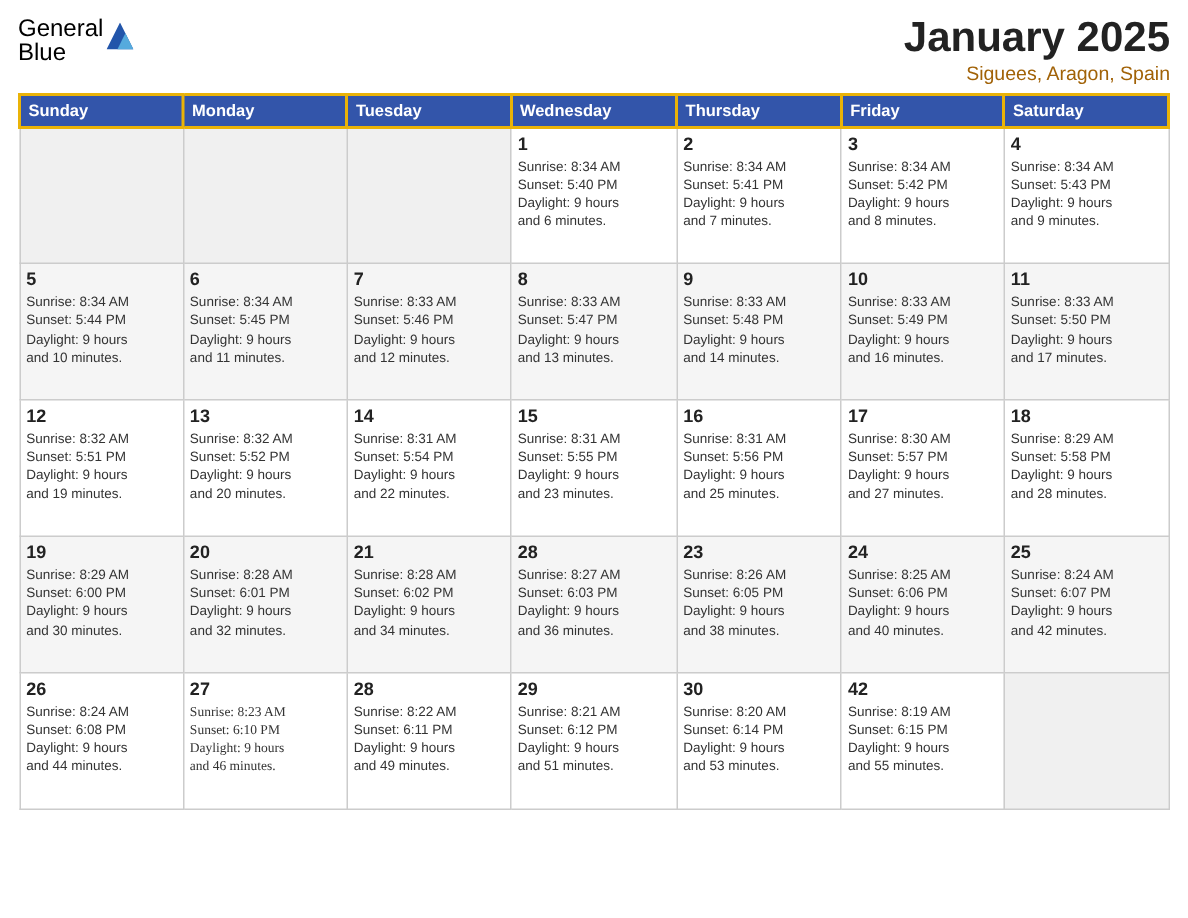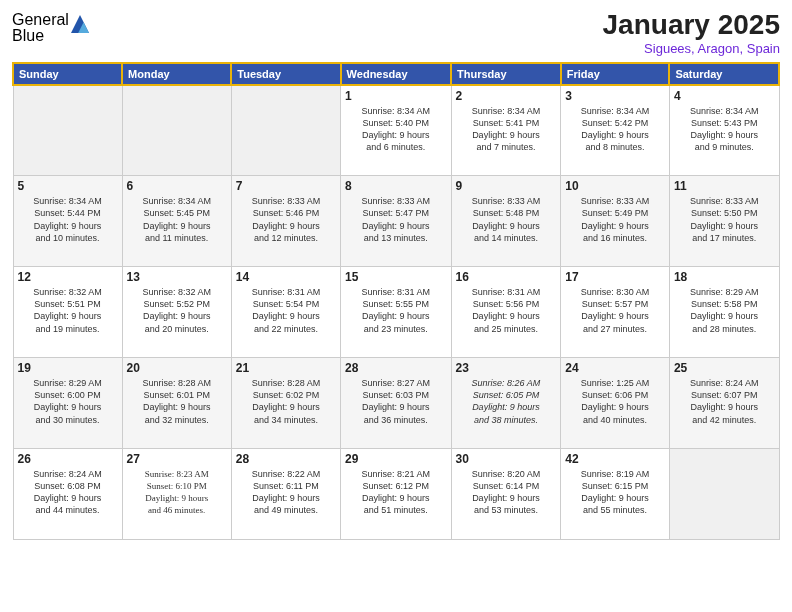--- a/index.html
+++ b/index.html
@@ -44,21 +44,21 @@
       text-align: right;
     }
     .calendar-title {
       font-size: 28px;
       font-weight: bold;
       color: #222;
       line-height: 1.1;
     }
     .calendar-subtitle {
       font-size: 13px;
-      color: #6d28d9;
+      color: #a16207;
     }
     .calendar-table {
       width: 100%;
       border-collapse: collapse;
       flex: 1;
     }
     .calendar-table thead tr th {
       background: #3355aa;
       color: #fff;
       font-size: 11px;
@@ -77,21 +77,20 @@
     .day-number {
       font-size: 12px;
       font-weight: bold;
       color: #222;
       margin-bottom: 2px;
     }
     .day-info {
       font-size: 9px;
       color: #333;
       line-height: 1.35;
-      text-align: center;
     }
     .empty-cell {
       background: #f9f9f9;
     }
     tbody tr:nth-child(odd) td {
       background: #fff;
     }
     tbody tr:nth-child(even) td {
       background: #f5f5f5;
     }
@@ -292,28 +291,28 @@
           </td>
           <td>
             <div class="day-number">28</div>
             <div class="day-info" style="white-space: pre-line;">Sunrise: 8:27 AM
 Sunset: 6:03 PM
 Daylight: 9 hours
 and 36 minutes.</div>
           </td>
           <td>
             <div class="day-number">23</div>
-            <div class="day-info" style="white-space: pre-line; font-style: italic;">Sunrise: 8:26 AM
+            <div class="day-info" style="white-space: pre-line;">Sunrise: 8:26 AM
 Sunset: 6:05 PM
 Daylight: 9 hours
 and 38 minutes.</div>
           </td>
           <td>
             <div class="day-number">24</div>
-            <div class="day-info" style="white-space: pre-line;">Sunrise: 1:25 AM
+            <div class="day-info" style="white-space: pre-line;">Sunrise: 8:25 AM
 Sunset: 6:06 PM
 Daylight: 9 hours
 and 40 minutes.</div>
           </td>
           <td>
             <div class="day-number">25</div>
             <div class="day-info" style="white-space: pre-line;">Sunrise: 8:24 AM
 Sunset: 6:07 PM
 Daylight: 9 hours
 and 42 minutes.</div>

